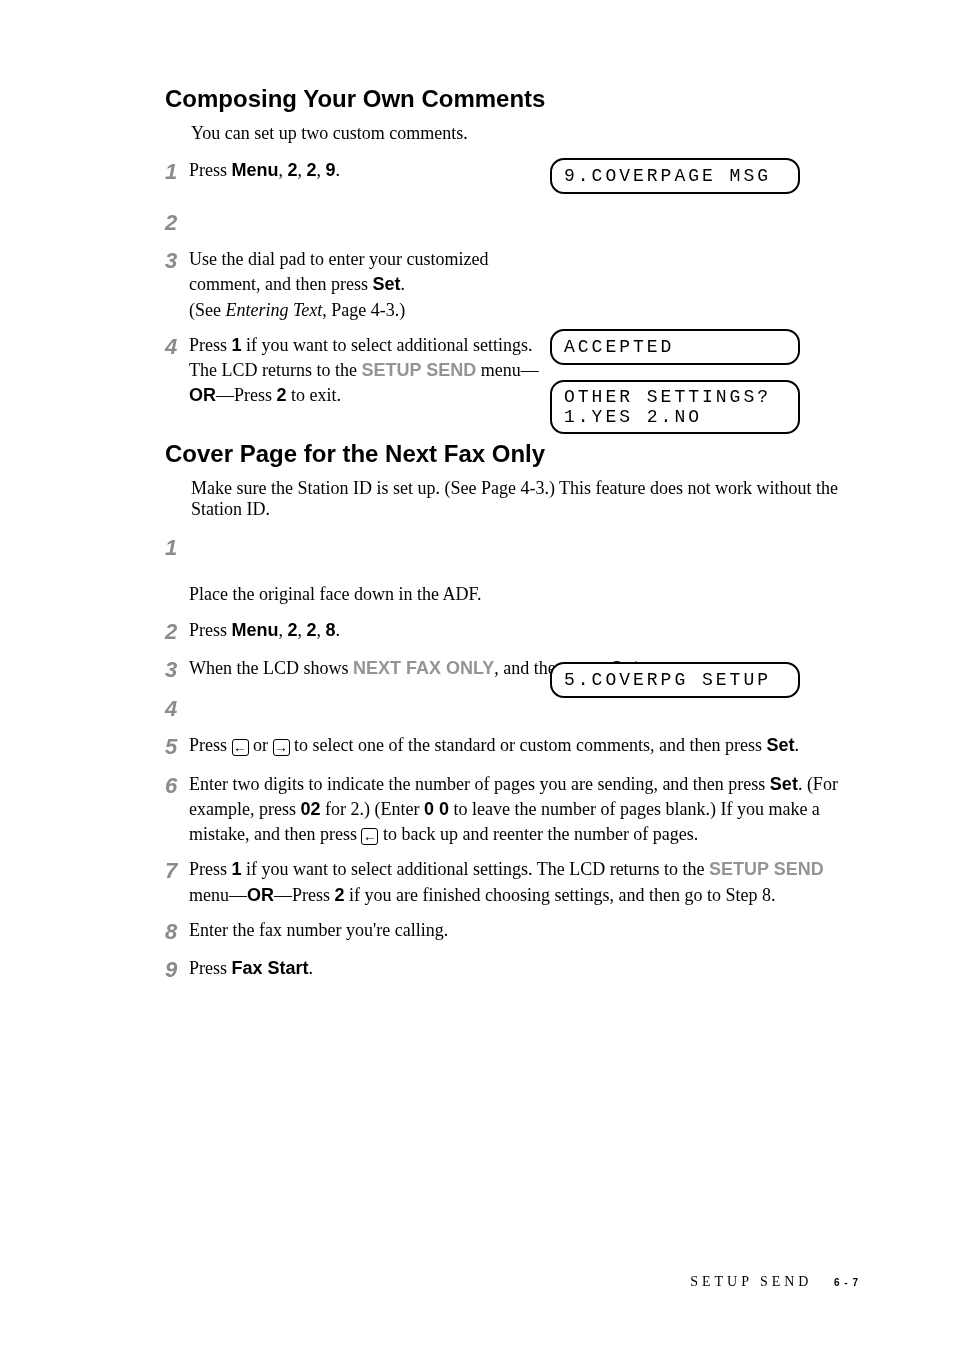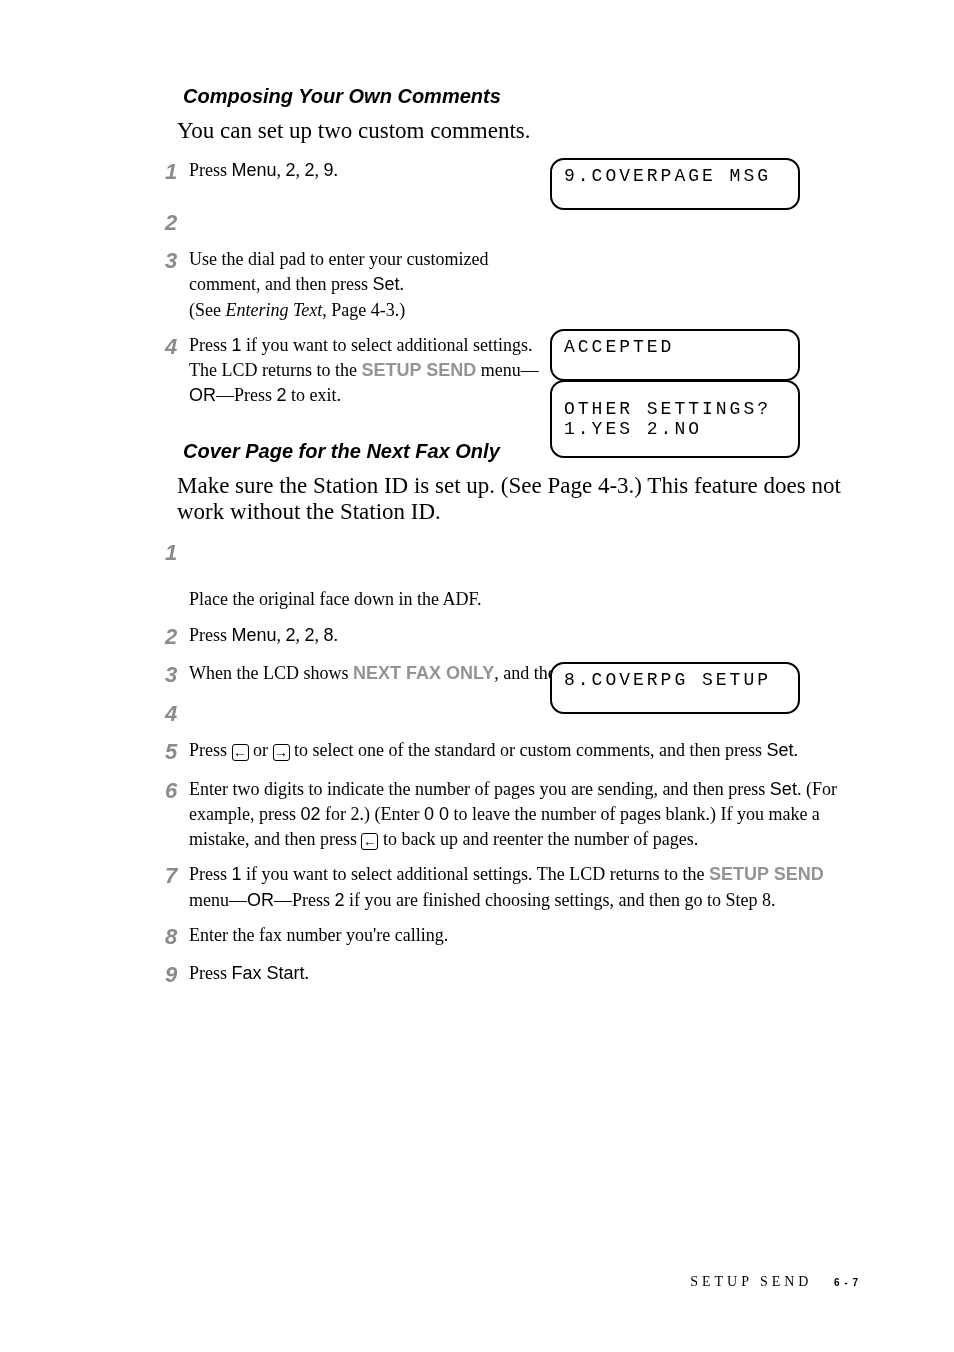--- a/index.html
+++ b/index.html
@@ -12,28 +12,26 @@
       background: white;
       width: 954px;
       height: 1352px;
       position: relative;
       padding: 85px 95px 65px 165px;
       color: #000;
     }
     .section-heading {
       font-family: Arial, Helvetica, sans-serif;
       font-weight: bold;
-      font-size: 20px;
+      font-size: 24px;
       margin-bottom: 10px;
-      margin-left: 18px;
-      font-style: italic;
     }
     .intro-text {
-      font-size: 23px;
-      margin-left: 12px;
+      font-size: 18px;
+      margin-left: 26px;
       margin-bottom: 14px;
     }
     .step-row {
       display: flex;
       align-items: flex-start;
       margin-bottom: 10px;
     }
     .step-num {
       font-family: Arial, Helvetica, sans-serif;
       font-weight: bold;
@@ -49,21 +47,21 @@
       font-size: 18px;
       flex: 1;
       line-height: 1.4;
       margin-left: -4px;
     }
     .step-text-narrow {
       max-width: 355px;
     }
     .bold {
       font-family: Arial, Helvetica, sans-serif;
-      font-weight: normal;
+      font-weight: bold;
     }
     .menu-text {
       font-family: Arial, Helvetica, sans-serif;
       font-weight: bold;
       color: #949494;
     }
     .arrow-icon {
       display: inline-block;
       border: 1.5px solid #000;
       border-radius: 3px;
@@ -81,24 +79,24 @@
       border: 2.5px solid #000;
       border-radius: 14px;
       padding: 6px 12px;
       font-family: 'Courier New', monospace;
       font-size: 18px;
       letter-spacing: 3px;
       background: white;
       min-width: 250px;
     }
     .lcd-box.single-line {
-      height: 52px;
+      height: 36px;
     }
     .lcd-box.double-line {
-      padding: 17px 12px;
+      padding: 5px 12px;
     }
     .footer {
       position: absolute;
       bottom: 62px;
       right: 95px;
       font-size: 14px;
       letter-spacing: 4px;
     }
     .footer-page {
       font-family: Arial, Helvetica, sans-serif;
@@ -149,21 +147,21 @@
   <div>9.COVERPAGE MSG</div>
 </div>
 <div class="lcd-box single-line" style="top:298px; left:550px;margin-top:31px;">
   <div>ACCEPTED</div>
 </div>
 <div class="lcd-box double-line" style="top:380px; left:550px;">
   <div>OTHER SETTINGS?</div>
   <div>1.YES 2.NO</div>
 </div>
 <div class="lcd-box single-line" style="top:662px; left:550px;">
-  <div>8.COVERPG SETUP</div>
+  <div>5.COVERPG SETUP</div>
 </div>
 
 <div class="section-gap">
   <div class="section-heading">Cover Page for the Next Fax Only</div>
   <div class="intro-text" style="margin-bottom:14px;">Make sure the Station ID is set up. (See Page 4-3.) This feature does not work without the Station ID.</div>
 
   <div class="step-row">
     <div class="step-num">1</div>
     <div class="step-text" style="max-width:355px;margin-top:48px;">Place the original face down in the ADF.</div>
   </div>

